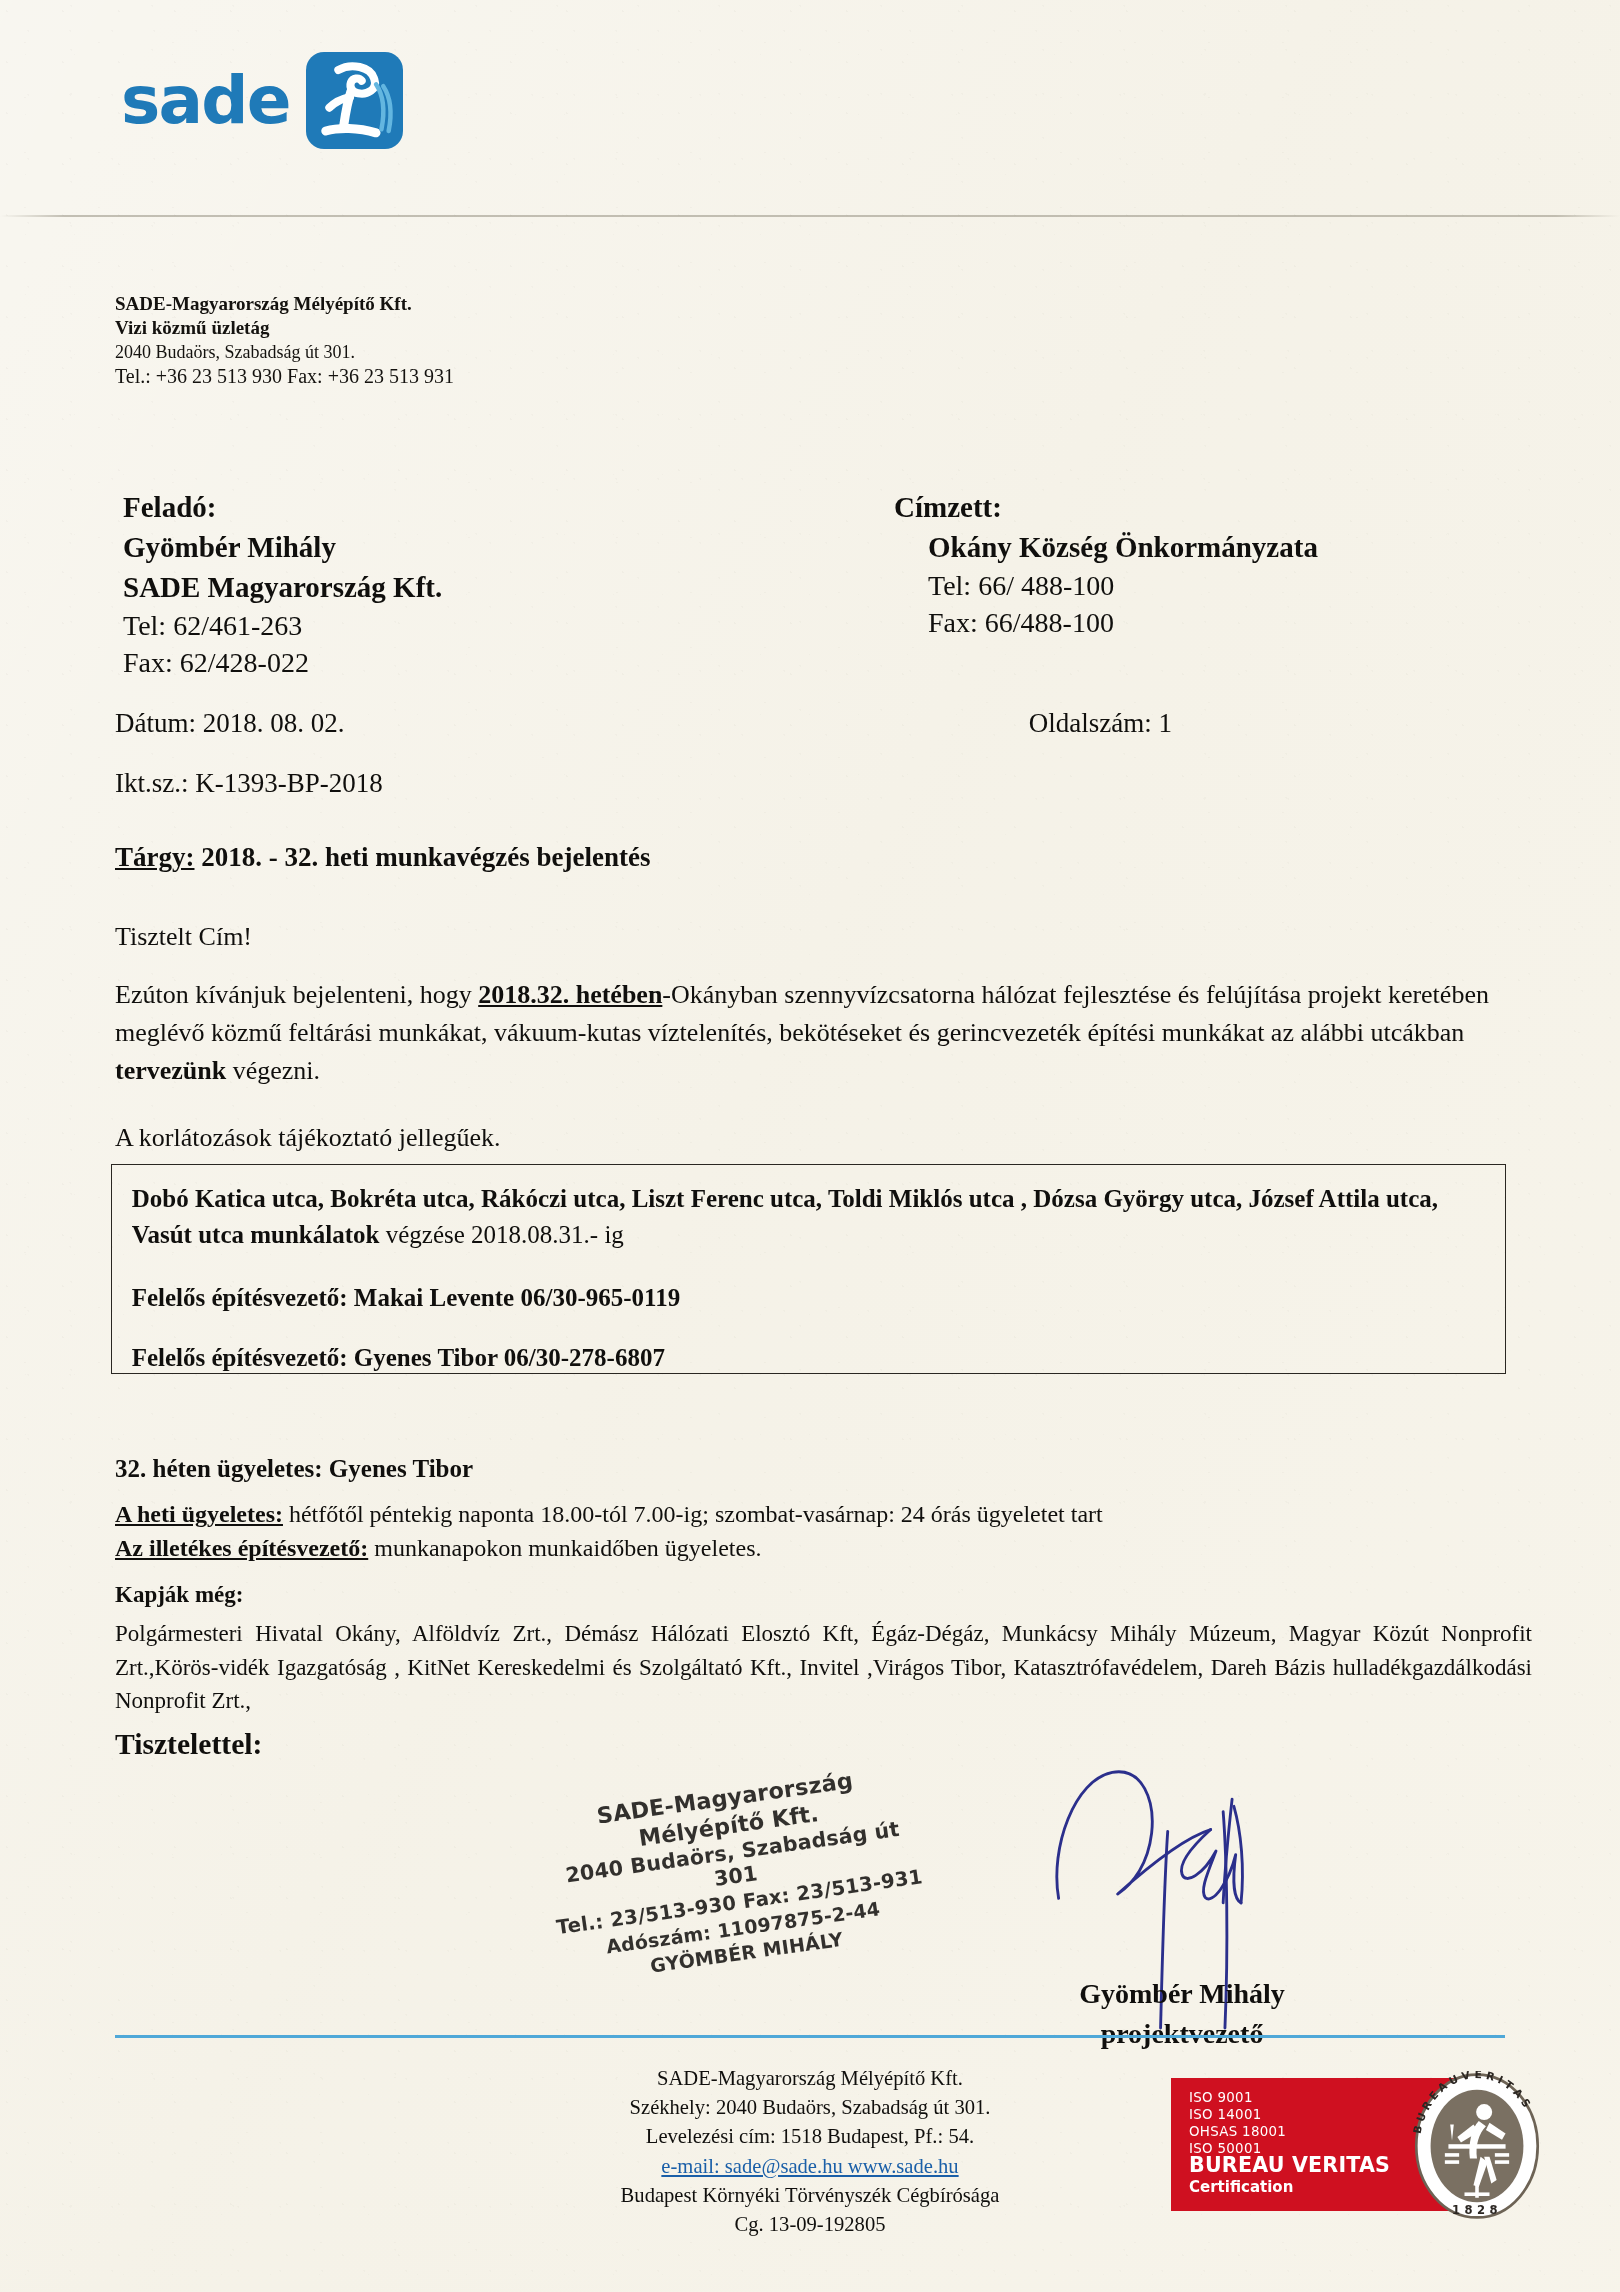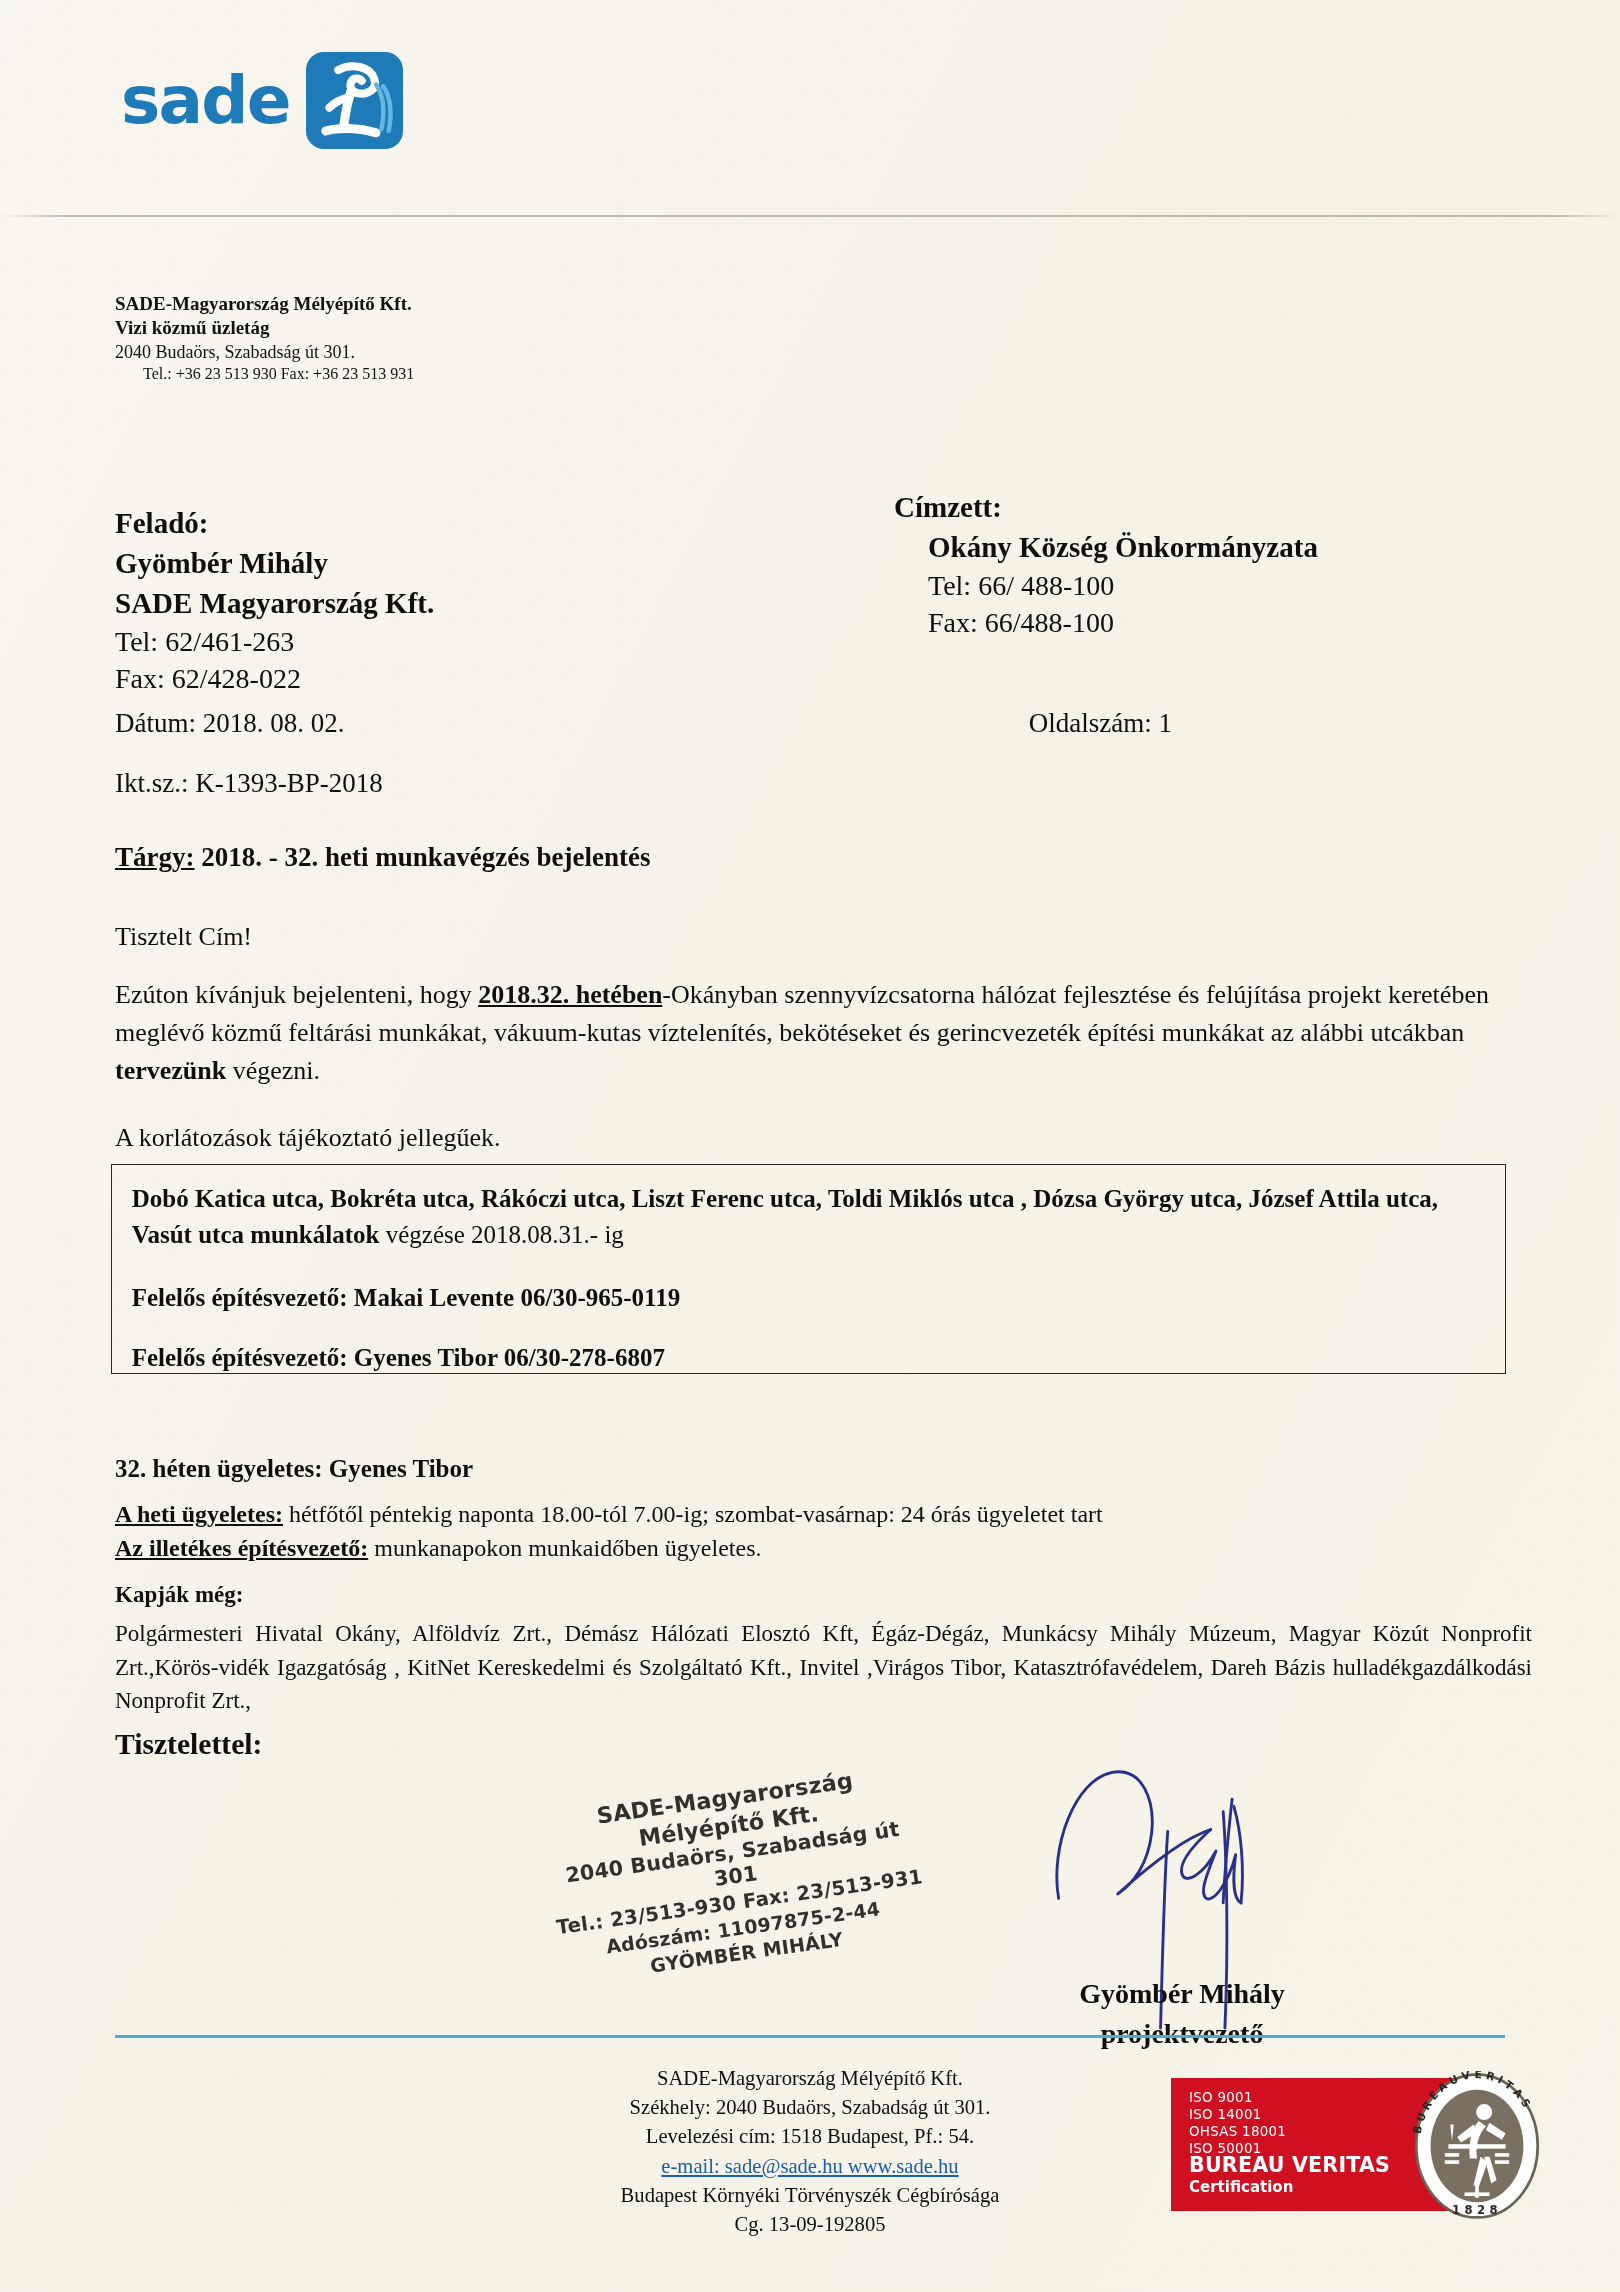--- a/index.html
+++ b/index.html
@@ -79,25 +79,25 @@
   .sender-block {
     position: absolute;
     left: 115px;
     top: 292px;
     line-height: 1.28;
     color: #14120f;
   }
   .sender-block .l1 { font-size: 19px; font-weight: bold; }
   .sender-block .l2 { font-size: 19px; font-weight: bold; }
   .sender-block .l3 { font-size: 18px; }
-  .sender-block .l4 { font-size: 16px; margin-left: 28px; }
+  .sender-block .l4 { font-size: 20px; }
 
   
   .fromto { position: absolute; left: 115px; top: 491px; width: 1397px; }
-  .col-from { position: absolute; left: 0; top: 0; width: 627px; margin-top: 16px; }
+  .col-from { position: absolute; left: 8px; top: 0; width: 627px; }
   .col-to   { position: absolute; left: 779px; top: 0; width: 618px; }
   .lbl-hd { font-size: 29px; font-weight: bold; color: #100f0d; }
   .nm-hd  { font-size: 29px; font-weight: bold; color: #100f0d; margin-top: 7.2px; }
   .nm-reg { font-size: 28px; color: #100f0d; margin-top: 5.4px; }
   .indent { padding-left: 34px; }
 
   .meta-row {
     position: absolute;
     left: 115px;
     top: 708px;

